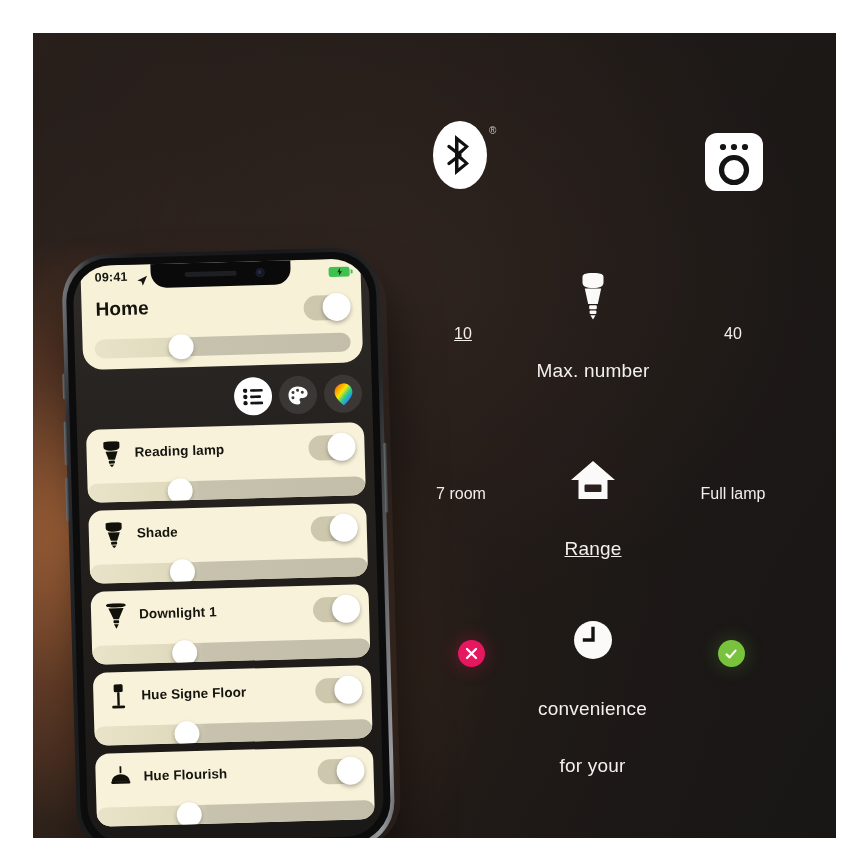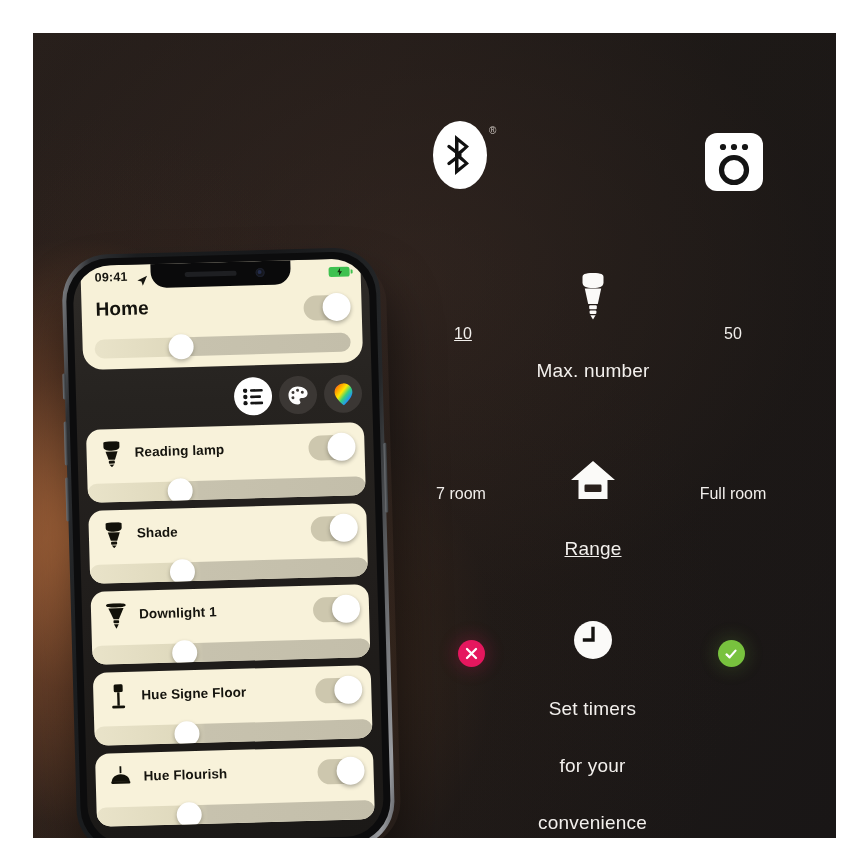--- a/index.html
+++ b/index.html
@@ -112,51 +112,50 @@
       <svg width="34" height="48" viewBox="0 0 34 48">
         <path d="M6.5 4 C6.5 1.6 8.4 0 17 0 C25.6 0 27.5 1.6 27.5 4 L27.5 9.5 C27.5 13.4 24 15 17 15 C10 15 6.5 13.4 6.5 9.5 Z" fill="#fbfaf8"></path>
         <path d="M8.8 15.5 L25.2 15.5 L21.8 31 L12.2 31 Z" fill="#fbfaf8"></path>
         <rect x="13.2" y="32.3" width="7.6" height="4" rx="1" fill="#fbfaf8"></rect>
         <rect x="13.6" y="37.4" width="6.8" height="3.6" rx="1" fill="#fbfaf8"></rect>
         <path d="M14.4 42.3 L19.6 42.3 L17 46.6 Z" fill="#fbfaf8"></path>
       </svg>
     </span>
     <div class="feat-label">Max. number</div>
   </div>
-  <div class="feat-cell" style="left:660px;top:292px;width:80px;">50</div>
+  <div class="feat-cell" style="left:660px;top:292px;width:80px;">40</div>
 
   <div class="feat-cell" style="left:358px;top:452px;width:140px;">7 room</div>
   <div class="feat-cell" style="left:490px;top:428px;width:140px;text-decoration:underline;">
     <span class="feat-icon">
       <svg width="44" height="38" viewBox="0 0 44 38">
         <path d="M22 0 L44 19 L36.5 19 L36.5 38 L7.5 38 L7.5 19 L0 19 Z" fill="#fbfaf8"></path>
         <rect x="13.5" y="23.5" width="17" height="7.5" rx="1.2" fill="#2a211d"></rect>
       </svg>
     </span>
     <div class="feat-label">Range</div>
   </div>
-  <div class="feat-cell" style="left:625px;top:452px;width:150px;">Full room</div>
+  <div class="feat-cell" style="left:625px;top:452px;width:150px;">Full lamp</div>
 
   <div class="feat-cell" style="left:408px;top:607px;width:60px;display:flex;justify-content:center;">
     <span class="badge x">
       <svg width="13" height="13" viewBox="0 0 13 13">
           <path d="M2 2 L11 11 M11 2 L2 11" stroke="#ffffff" stroke-width="2.3" stroke-linecap="round"></path>
         </svg>
     </span>
   </div>
   <div class="feat-cell" style="left:492px;top:588px;width:135px;">
     <span class="feat-icon">
       <svg width="38" height="38" viewBox="0 0 38 38">
         <circle cx="19" cy="19" r="19" fill="#fbfaf8"></circle>
         <path d="M19 7.5 L19 19 L10.5 19" stroke="#14120f" stroke-width="3.4" fill="none" stroke-linecap="square" stroke-linejoin="miter"></path>
       </svg>
     </span>
-    <div class="feat-label">Set timers</div>
+    <div class="feat-label">convenience</div>
     <div class="feat-label">for your</div>
-    <div class="feat-label">convenience</div>
   </div>
   <div class="feat-cell" style="left:668px;top:607px;width:60px;display:flex;justify-content:center;">
     <span class="badge ok">
       <svg width="14" height="14" viewBox="0 0 14 14">
           <path d="M2.5 7.4 L5.6 10.4 L11.5 3.6" stroke="#ffffff" stroke-width="2.2" fill="none" stroke-linecap="round" stroke-linejoin="round"></path>
         </svg>
     </span>
   </div>
 
   <div id="phone-wrap">

